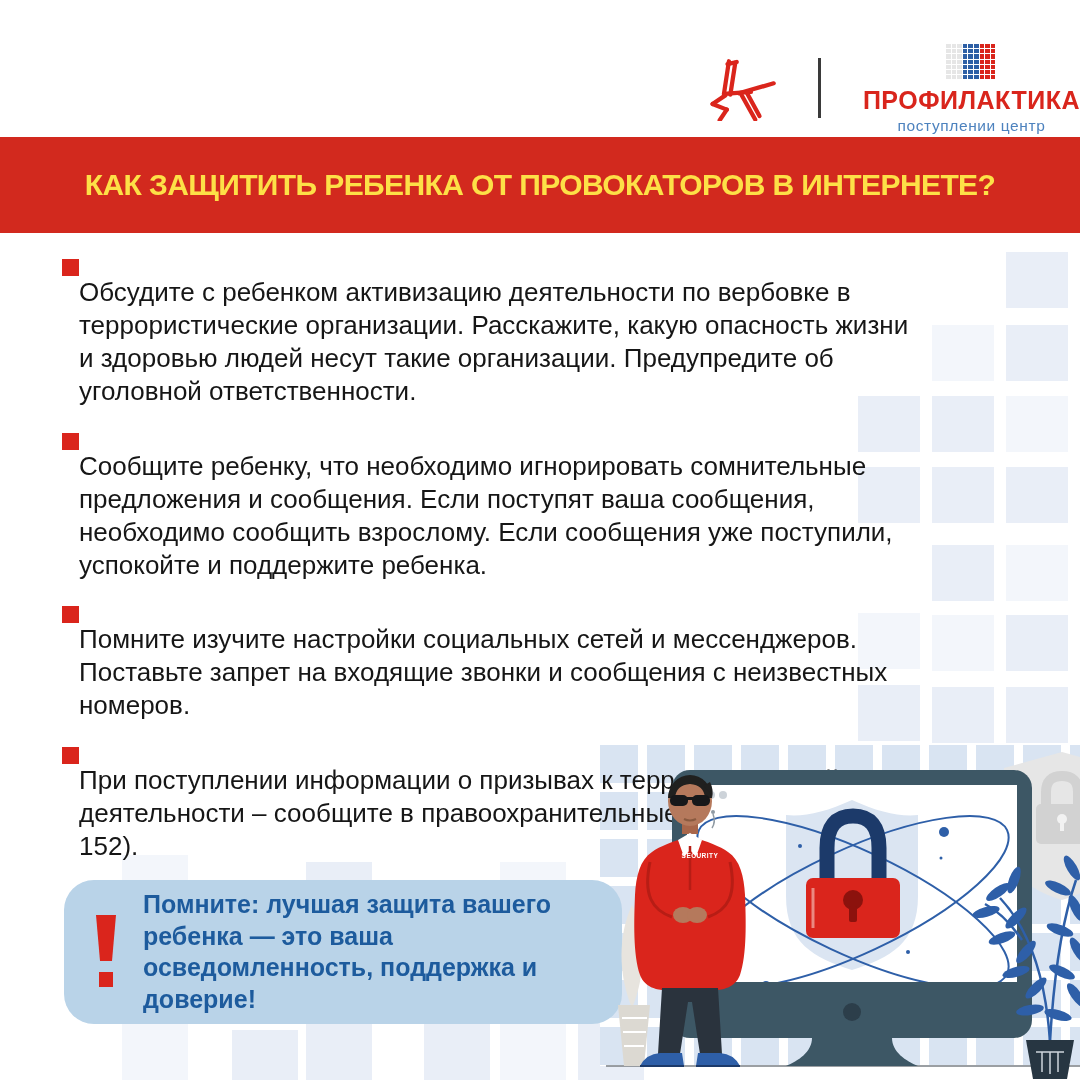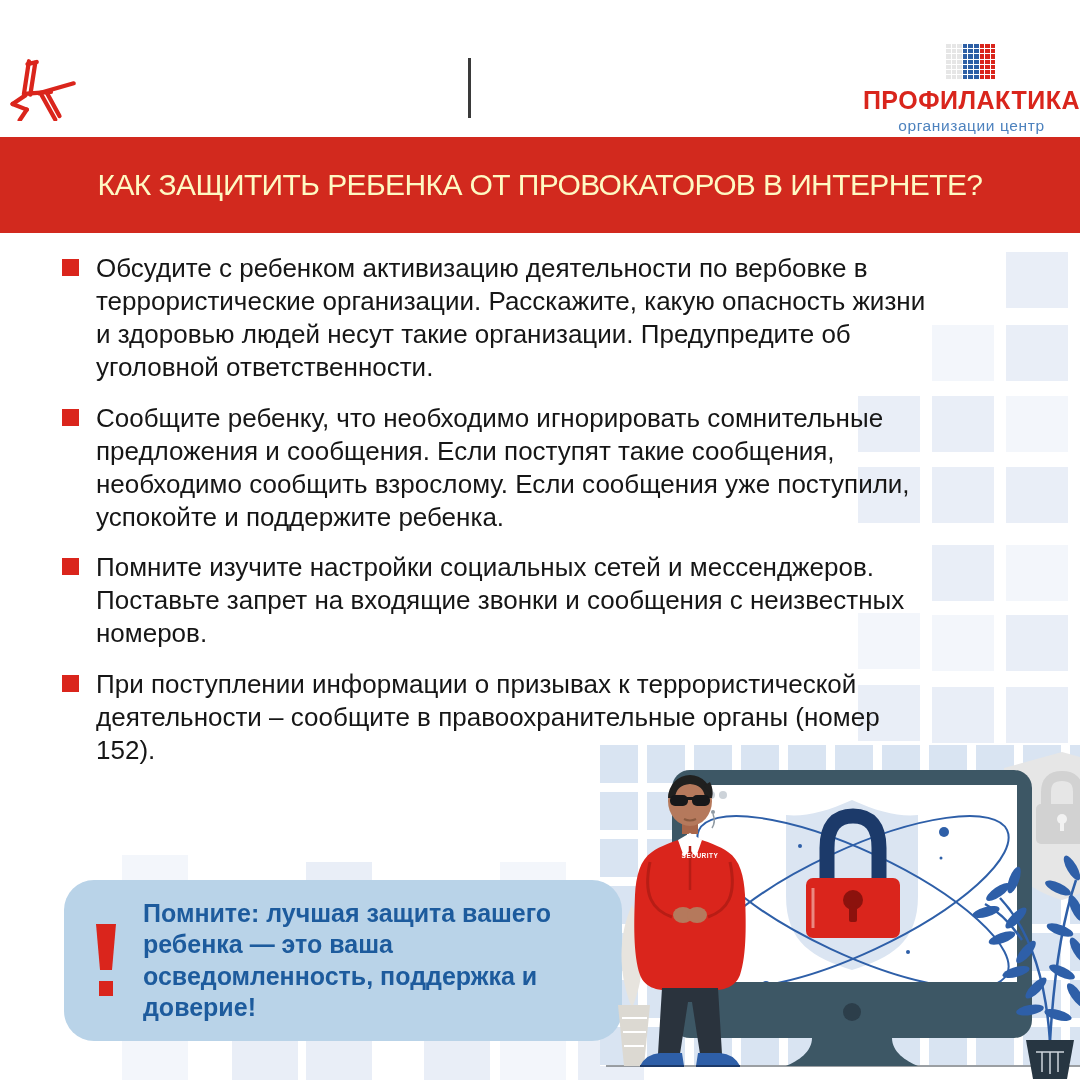--- a/index.html
+++ b/index.html
@@ -29,51 +29,51 @@
   .illo-checker{
     position:absolute;left:600px;top:745px;width:480px;height:321px;
     background-image:
       repeating-linear-gradient(to right, transparent 0 38px, #fff 38px 47px),
       repeating-linear-gradient(to bottom, transparent 0 38px, #fff 38px 47px),
       linear-gradient(var(--checker),var(--checker));
   }
   
   .header{
     position:absolute;top:0;left:0;width:100%;height:174px;
-    display:flex;align-items:center;justify-content:space-between;gap:0;
+    display:flex;align-items:center;justify-content:flex-end;gap:0;
   }
   .mark{width:82px;height:64px;margin-top:4px;}
   .hdr-divider{width:3px;height:60px;background:#3a3a3a;margin:0 42px 0 36px;margin-top:2px;}
   .brand{display:flex;flex-direction:column;align-items:center;margin-top:4px;}
   .logo-grid{
     width:50px;height:36px;margin-bottom:8px;
     background-image:
       repeating-linear-gradient(to right, transparent 0 4.6px, #fff 4.6px 5.6px),
       repeating-linear-gradient(to bottom, transparent 0 4.2px, #fff 4.2px 5.2px),
       linear-gradient(to right,#e6e6e6 0 33.3%,#2d5fa5 33.3% 66.6%,var(--brand-red) 66.6% 100%);
   }
   .brand-name{font-size:25px;font-weight:bold;color:var(--brand-red);letter-spacing:.5px;line-height:1;}
   .brand-sub{font-size:15.5px;color:var(--brand-blue);margin-top:5px;letter-spacing:.6px;line-height:1;}
   
   .banner{
     position:absolute;top:137px;left:0;width:100%;height:96px;background:var(--banner-red);
     display:flex;align-items:center;justify-content:center;
   }
   .banner h1{
-    margin:17px;color:#fef9c3;font-size:30px;font-weight:normal;letter-spacing:-0.6px;
+    margin:17px;color:#fde047;font-size:30px;font-weight:bold;letter-spacing:-0.6px;
     white-space:nowrap;
   }
   
   .tips{position:absolute;top:252px;left:62px;width:920px;}
-  .tip{display:flex;align-items:flex-start;margin-bottom:17px;}
+  .tip{display:flex;align-items:flex-start;margin-bottom:17px;flex-direction:column;}
   .bullet-square{flex:0 0 17px;width:17px;height:17px;background:var(--accent-red);margin-top:7px;}
   .tip p{margin:0 0 0 17px;max-width:850px;font-size:26px;line-height:1.275;color:var(--text-dark);}
   
   .callout{
-    position:absolute;left:64px;top:880px;width:558px;height:161px;border-radius:30px;
+    position:absolute;left:64px;top:880px;width:558px;height:144px;border-radius:30px;
     background:var(--callout-bg);display:flex;align-items:center;
   }
   .excl{flex:0 0 26px;width:26px;height:74px;margin-left:29px;}
   .callout p{
     margin:0 0 0 24px;width:460px;font-size:25px;font-weight:bold;
     line-height:1.26;color:var(--callout-text);
   }
   
   .illustration{position:absolute;left:600px;top:735px;width:480px;height:345px;}
 </style>
@@ -123,36 +123,36 @@
       <path d="M50,52 L70,88"></path>
       <path d="M58,50 L76,83"></path>
       <path d="M28,54 L10,66"></path>
       <path d="M10,66 L30,74"></path>
       <path d="M30,74 L20,89"></path>
     </svg>
     <div class="hdr-divider"></div>
     <div class="brand">
       <div class="logo-grid"></div>
       <div class="brand-name">ПРОФИЛАКТИКА</div>
-      <div class="brand-sub">организации центр</div>
+      <div class="brand-sub">поступлении центр</div>
     </div>
   </div>
 
   <div class="banner">
     <h1>КАК ЗАЩИТИТЬ РЕБЕНКА ОТ ПРОВОКАТОРОВ В ИНТЕРНЕТЕ?</h1>
   </div>
 
   <div class="tips">
     <div class="tip">
       <span class="bullet-square"></span>
       <p>Обсудите с ребенком активизацию деятельности по вербовке в террористические организации. Расскажите, какую опасность жизни и здоровью людей несут такие организации. Предупредите об уголовной ответственности.</p>
     </div>
     <div class="tip">
       <span class="bullet-square"></span>
-      <p>Сообщите ребенку, что необходимо игнорировать сомнительные предложения и сообщения. Если поступят такие сообщения, необходимо сообщить взрослому. Если сообщения уже поступили, успокойте и поддержите ребенка.</p>
+      <p>Сообщите ребенку, что необходимо игнорировать сомнительные предложения и сообщения. Если поступят ваша сообщения, необходимо сообщить взрослому. Если сообщения уже поступили, успокойте и поддержите ребенка.</p>
     </div>
     <div class="tip">
       <span class="bullet-square"></span>
       <p>Помните изучите настройки социальных сетей и мессенджеров. Поставьте запрет на входящие звонки и сообщения с неизвестных номеров.</p>
     </div>
     <div class="tip">
       <span class="bullet-square"></span>
       <p>При поступлении информации о призывах к террористической деятельности – сообщите в правоохранительные органы (номер 152).</p>
     </div>
   </div>

